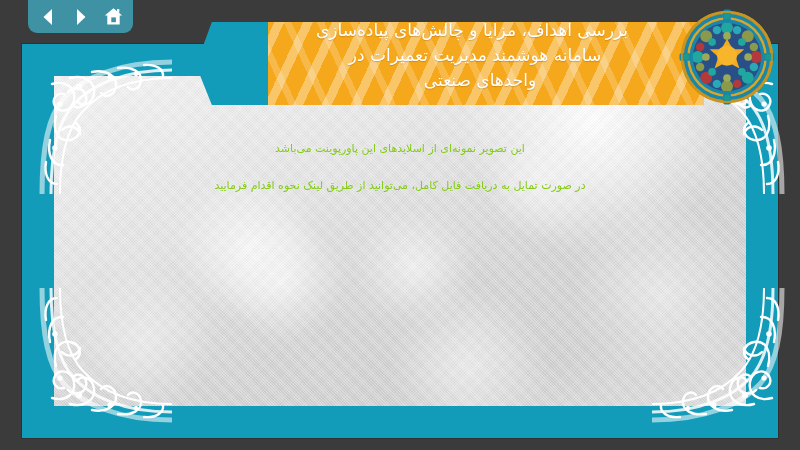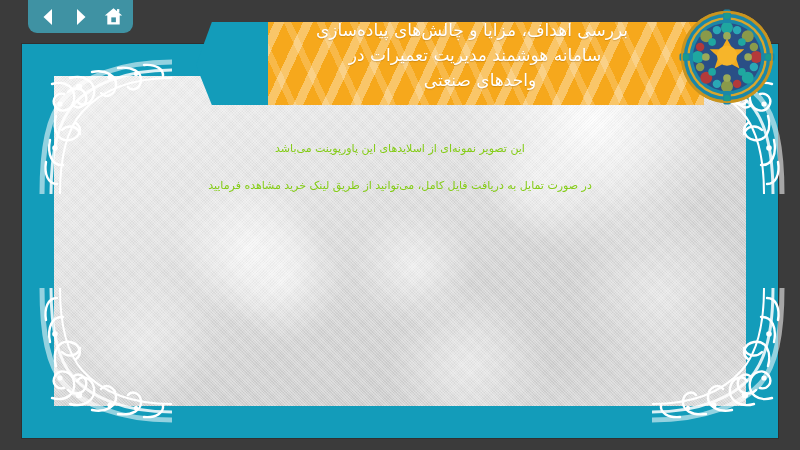--- a/index.html
+++ b/index.html
@@ -315,14 +315,14 @@
         <circle cx="50" cy="93" r="3.4"></circle>
       <circle cx="7" cy="50" r="3.4"></circle>
         <circle cx="93" cy="50" r="3.4"></circle>
     </g>
     <circle cx="50" cy="50" r="47" fill="none" stroke="#c9941f" stroke-width="1.6"></circle>
   </svg>
 </div>
 
 <div class="body-text">
   <p>این تصویر نمونه‌ای از اسلایدهای این پاورپوینت می‌باشد</p>
-  <p>در صورت تمایل به دریافت فایل کامل، می‌توانید از طریق لینک خرید مشاهده فرمایید</p>
+  <p>در صورت تمایل به دریافت فایل کامل، می‌توانید از طریق لینک نحوه اقدام فرمایید</p>
 </div>
 
 </body></html>

